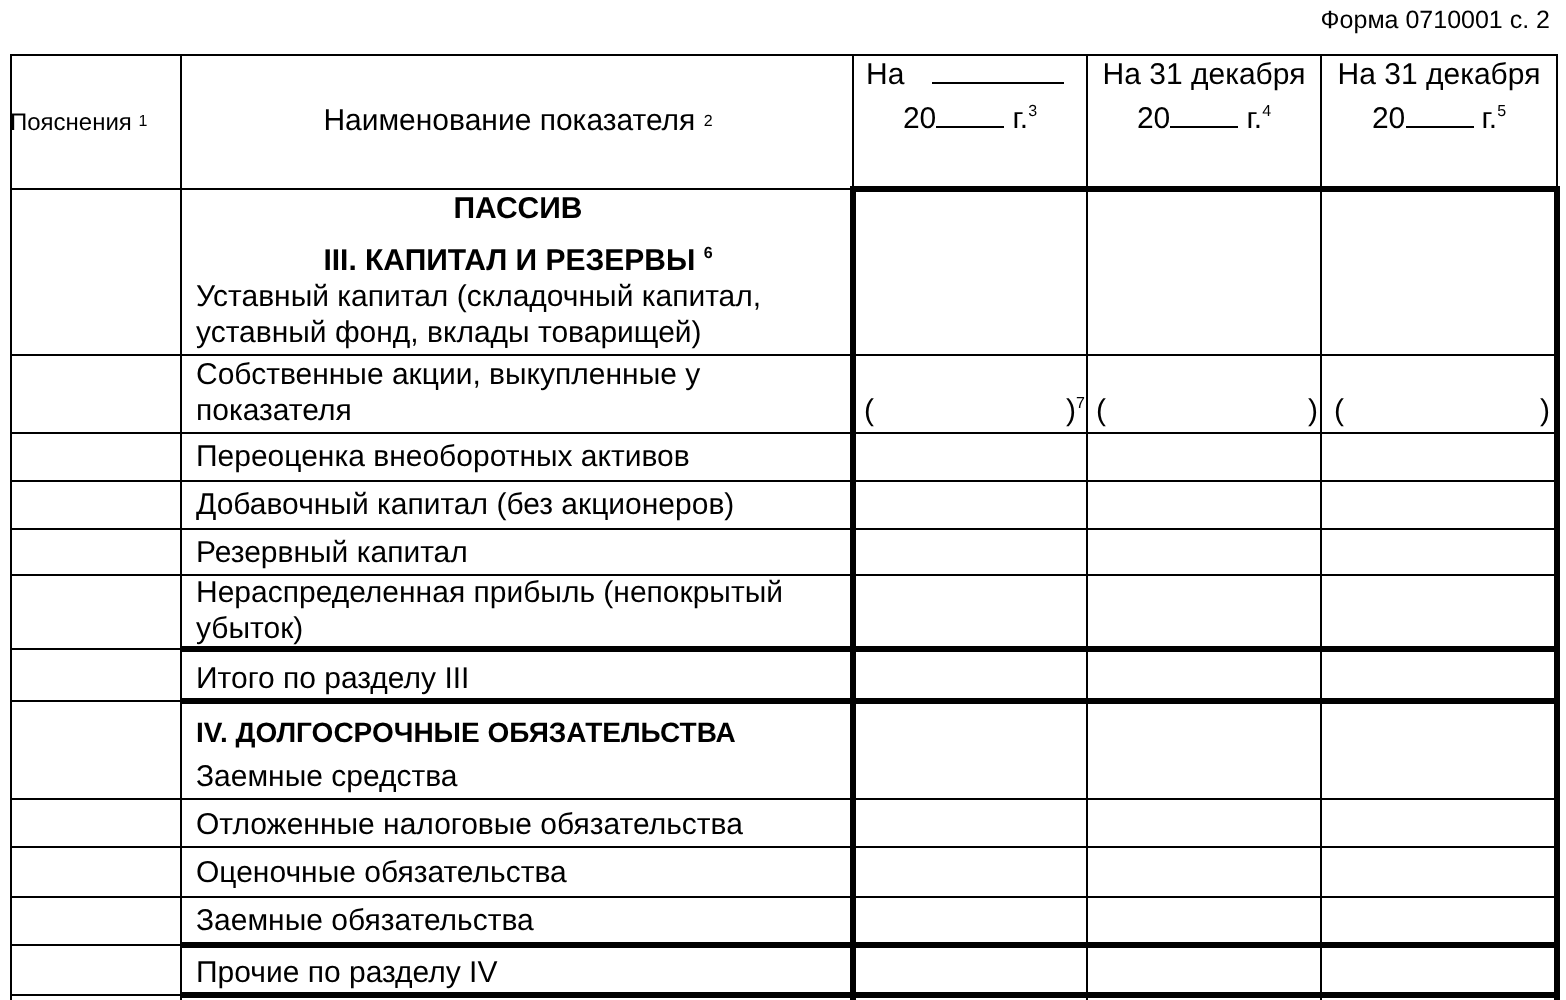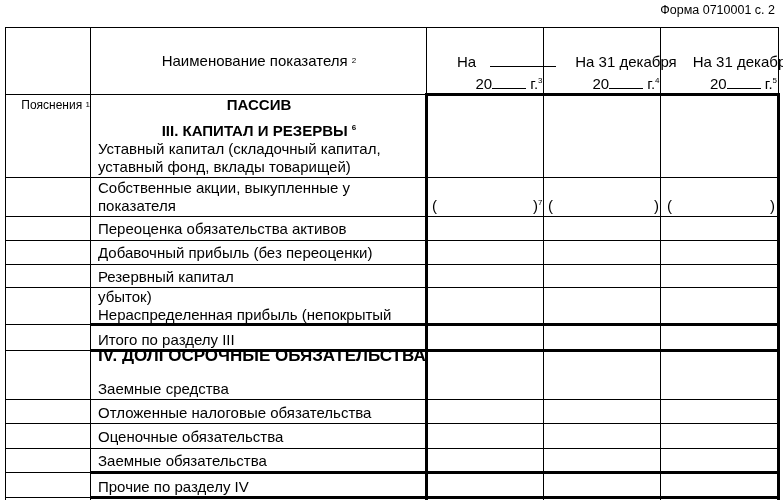--- a/index.html
+++ b/index.html
@@ -5,23 +5,23 @@
   html, body { margin: 0; padding: 0; background: #ffffff; }
   body { width: 783px; height: 500px; position: relative; overflow: hidden;
          font-family: "Liberation Sans", sans-serif; color: #000; }
   .form-code { position: absolute; top: 3px; right: 8px; font-size: 12.5px; }
   .grid { position: absolute; left: 5px; top: 27px; }
   .hl { position: absolute; background: #000; height: 1px; }
   .hl.thick { height: 3px; }
   .vl { position: absolute; background: #000; width: 1px; }
   .vl.thick { width: 3px; }
   .cell { position: absolute; box-sizing: border-box; font-size: 15px; line-height: 18px; }
-  .hdr-note { left: 0; top: 0; width: 85px; height: 67px; display: flex; align-items: center; justify-content: flex-end; font-size: 12px; margin-top: 44px; }
+  .hdr-note { left: 0; top: 0; width: 85px; height: 67px; display: flex; align-items: center; justify-content: flex-start; font-size: 12px; }
   .hdr-name { left: 86px; top: 0; width: 336px; height: 67px; display: flex; align-items: center; justify-content: center; font-size: 15px; }
-  .hdr-col { top: 0; height: 67px; text-align: center; font-size: 15px; line-height: 22px; padding-top: 24px; margin-left: 24px; }
+  .hdr-col { top: 0; height: 67px; text-align: center; font-size: 15px; line-height: 22px; padding-top: 0; }
   sup { font-size: 8px; vertical-align: super; line-height: 0; }
   .uline { display: inline-block; border-bottom: 1px solid #000; height: 14px; vertical-align: baseline; }
   .txt { position: absolute; left: 93px; font-size: 15px; line-height: 18px; white-space: nowrap; }
   .bold { font-weight: bold; }
   .center { text-align: center; width: 336px; left: 86px; }
   .paren { position: absolute; font-size: 15px; }
 </style>
 </head>
 <body>
 
@@ -97,29 +97,29 @@
     <span>III. КАПИТАЛ И РЕЗЕРВЫ</span>&nbsp;<sup>6</sup>
   </div>
   <div class="txt" style="top:113px">
     <div>Уставный капитал (складочный капитал,</div>
     <div>уставный фонд, вклады товарищей)</div>
   </div>
   <div class="txt" style="top:152px">
     <div>Собственные акции, выкупленные у</div>
     <div>показателя</div>
   </div>
-  <div class="txt" style="top:193px">Переоценка обязательства активов</div>
-  <div class="txt" style="top:217px">Добавочный прибыль (без переоценки)</div>
+  <div class="txt" style="top:193px">Переоценка внеоборотных активов</div>
+  <div class="txt" style="top:217px">Добавочный капитал (без акционеров)</div>
   <div class="txt" style="top:241px">Резервный капитал</div>
   <div class="txt" style="top:261px">
+    <div>Нераспределенная прибыль (непокрытый</div>
     <div>убыток)</div>
-    <div>Нераспределенная прибыль (непокрытый</div>
   </div>
   <div class="txt" style="top:304px">Итого по разделу  III</div>
-  <div class="txt bold" style="top:320px;font-size:17px">IV. ДОЛГОСРОЧНЫЕ ОБЯЗАТЕЛЬСТВА</div>
+  <div class="txt bold" style="top:330px;font-size:14px">IV. ДОЛГОСРОЧНЫЕ ОБЯЗАТЕЛЬСТВА</div>
   <div class="txt" style="top:353px">Заемные средства</div>
   <div class="txt" style="top:377px">Отложенные налоговые обязательства</div>
   <div class="txt" style="top:401px">Оценочные обязательства</div>
   <div class="txt" style="top:425px">Заемные обязательства</div>
   <div class="txt" style="top:451px">Прочие по разделу  IV</div>
 
   <span class="paren" style="left:427px;top:170px">(</span>
   <span class="paren" style="left:528px;top:170px"><span>)</span><sup>7</sup></span>
   <span class="paren" style="left:543px;top:170px">(</span>
   <span class="paren" style="left:649px;top:170px">)</span>

